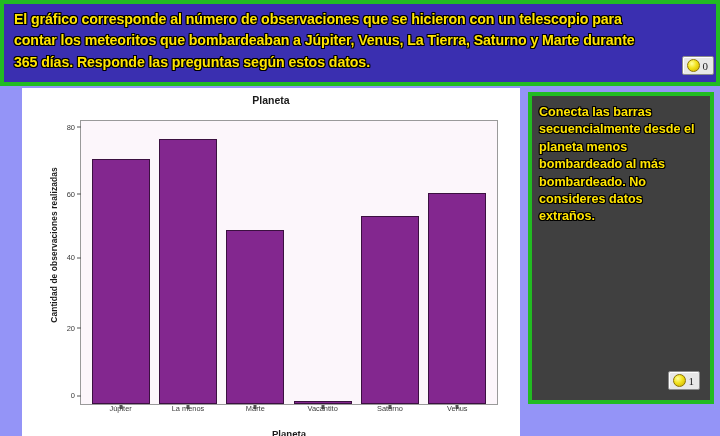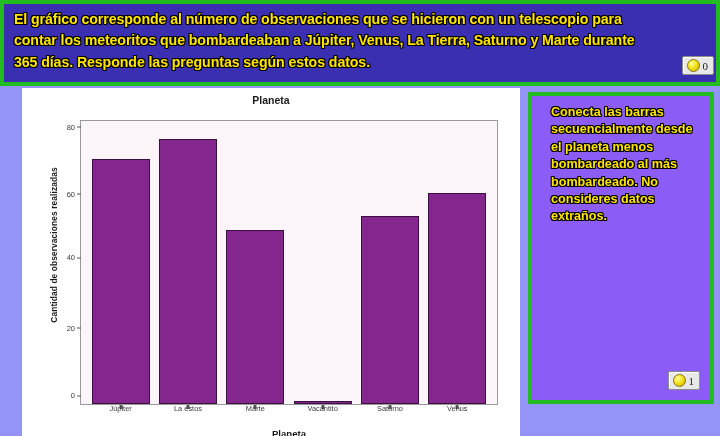--- a/index.html
+++ b/index.html
@@ -148,23 +148,23 @@
   #side-panel{
     position:absolute;
     left:528px;top:92px;width:186px;height:312px;
     background:#22bb22;
     box-sizing:border-box;
     padding:4px;
   }
   #side-inner{
     position:relative;
     width:100%;height:100%;
-    background:#8b5cf6;
-    box-sizing:border-box;
-    padding:8px 9px 0 19px;
+    background:#404040;
+    box-sizing:border-box;
+    padding:8px 9px 0 7px;
   }
   #side-text{
     font-size:12.6px;
     font-weight:bold;
     line-height:1.38;
     color:#ffe400;
     text-shadow:
        1px 0 0 #000, -1px 0 0 #000, 0 1px 0 #000, 0 -1px 0 #000,
        1px 1px 0 #000, -1px -1px 0 #000, 1px -1px 0 #000, -1px 1px 0 #000;
   }
@@ -200,21 +200,21 @@
         </div>
       <div id="bars">
           <div class="bar-slot">
             <div class="bar" style="height: 244.765px; background: rgb(131, 39, 143); border-color: rgb(59, 16, 64);"></div>
             <div class="xtick"></div>
             <div class="xlabel">Júpiter</div>
           </div>
           <div class="bar-slot">
             <div class="bar" style="height: 264.882px; background: rgb(131, 39, 143); border-color: rgb(59, 16, 64);"></div>
             <div class="xtick"></div>
-            <div class="xlabel">La estos</div>
+            <div class="xlabel">La menos</div>
           </div>
           <div class="bar-slot">
             <div class="bar" style="height: 174.353px; background: rgb(131, 39, 143); border-color: rgb(59, 16, 64);"></div>
             <div class="xtick"></div>
             <div class="xlabel">Marte</div>
           </div>
           <div class="bar-slot">
             <div class="bar" style="height: 3.35294px; background: rgb(131, 39, 143); border-color: rgb(59, 16, 64);"></div>
             <div class="xtick"></div>
             <div class="xlabel">Vacantito</div>

